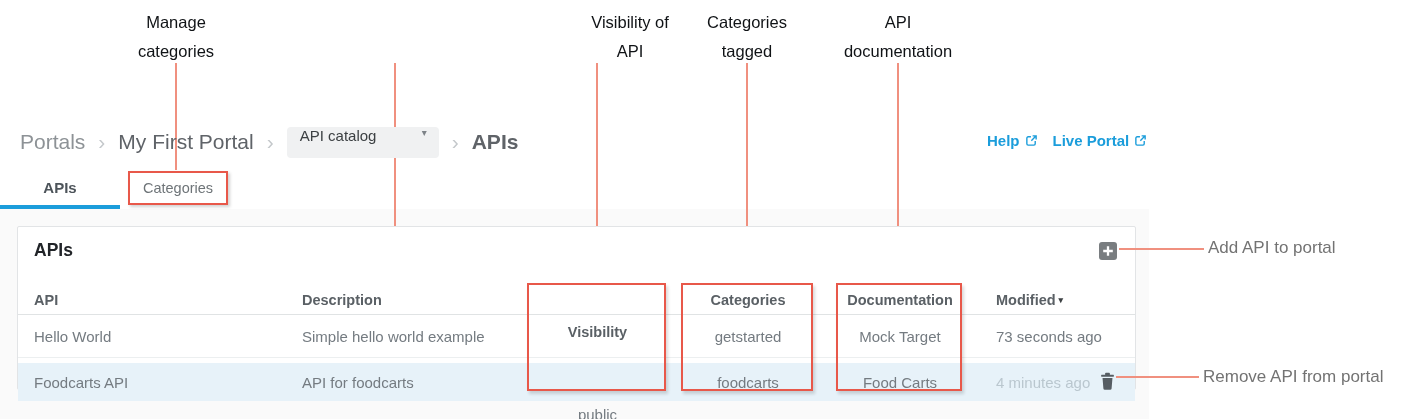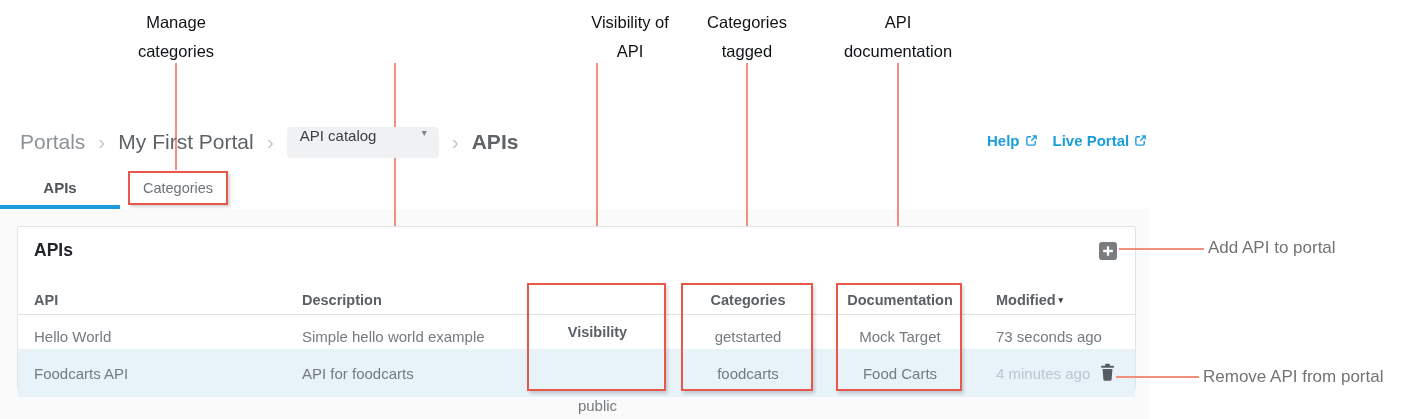--- a/index.html
+++ b/index.html
@@ -51,21 +51,21 @@
   
   .panel{position:absolute;left:17px;top:226px;width:1119px;height:164px;box-sizing:border-box;
          background:#fff;border:1px solid var(--panel-border,#e2e4e6);border-radius:2px;}
   .panel-title{position:absolute;left:16px;top:13px;font-size:17.5px;font-weight:bold;color:#212428;}
   .add-btn{position:absolute;left:1081px;top:15px;width:18px;height:18px;background:var(--icon-gray,#797d80);
            border-radius:3px;display:flex;align-items:center;justify-content:center;cursor:pointer;}
 
   .trow{position:absolute;left:0;width:100%;}
   .thead{top:58px;height:29px;border-bottom:1px solid #e0e3e4;font-size:14.5px;font-weight:600;color:#5a6065;}
   .row1{top:88px;height:42px;border-bottom:1px solid #eceff0;font-size:15px;color:#747b81;cursor:pointer;}
-  .row2{top:122px;height:48px;background:var(--row-highlight,#e7f2f9);font-size:15px;color:#747b81;cursor:pointer;text-decoration:underline;}
+  .row2{top:136px;height:38px;background:var(--row-highlight,#e7f2f9);font-size:15px;color:#747b81;cursor:pointer;text-decoration:underline;}
   .cell{position:absolute;top:50%;transform:translateY(-50%);white-space:nowrap;}
   .c-api{left:16px;}
   .c-desc{left:284px;}
   .c-vis{left:510px;width:139px;text-align:center;margin-top:32px;}
   .c-cat{left:664px;width:132px;text-align:center;}
   .c-doc{left:819px;width:126px;text-align:center;}
   .c-mod{left:978px;}
   .sort-icon{font-size:9px;color:#3c4043;margin-left:3px;vertical-align:2px;}
   .faded{color:var(--faded-text,#bac7cf);}
   .trash-btn{position:absolute;left:1081px;top:50%;transform:translateY(-50%);width:18px;height:20px;cursor:pointer;}

